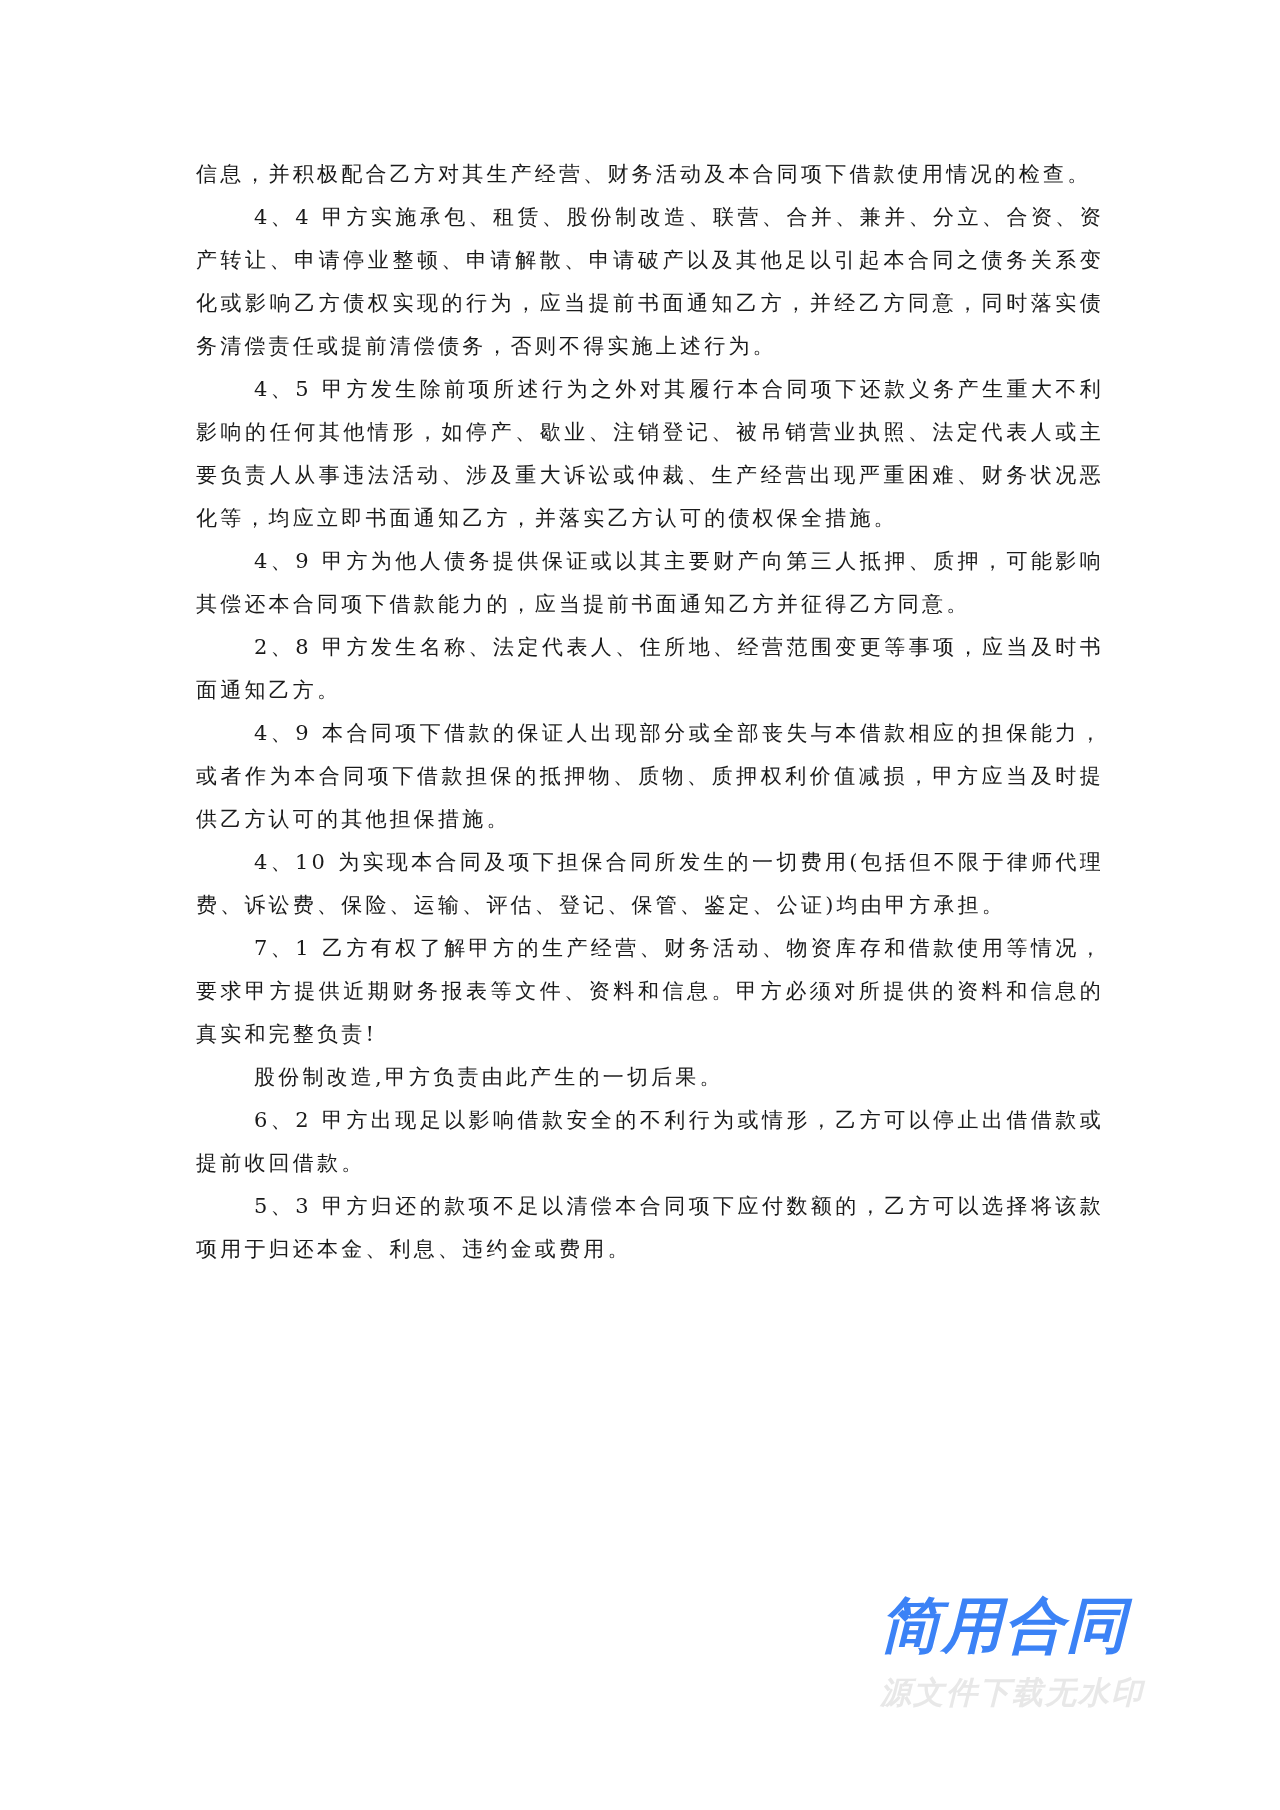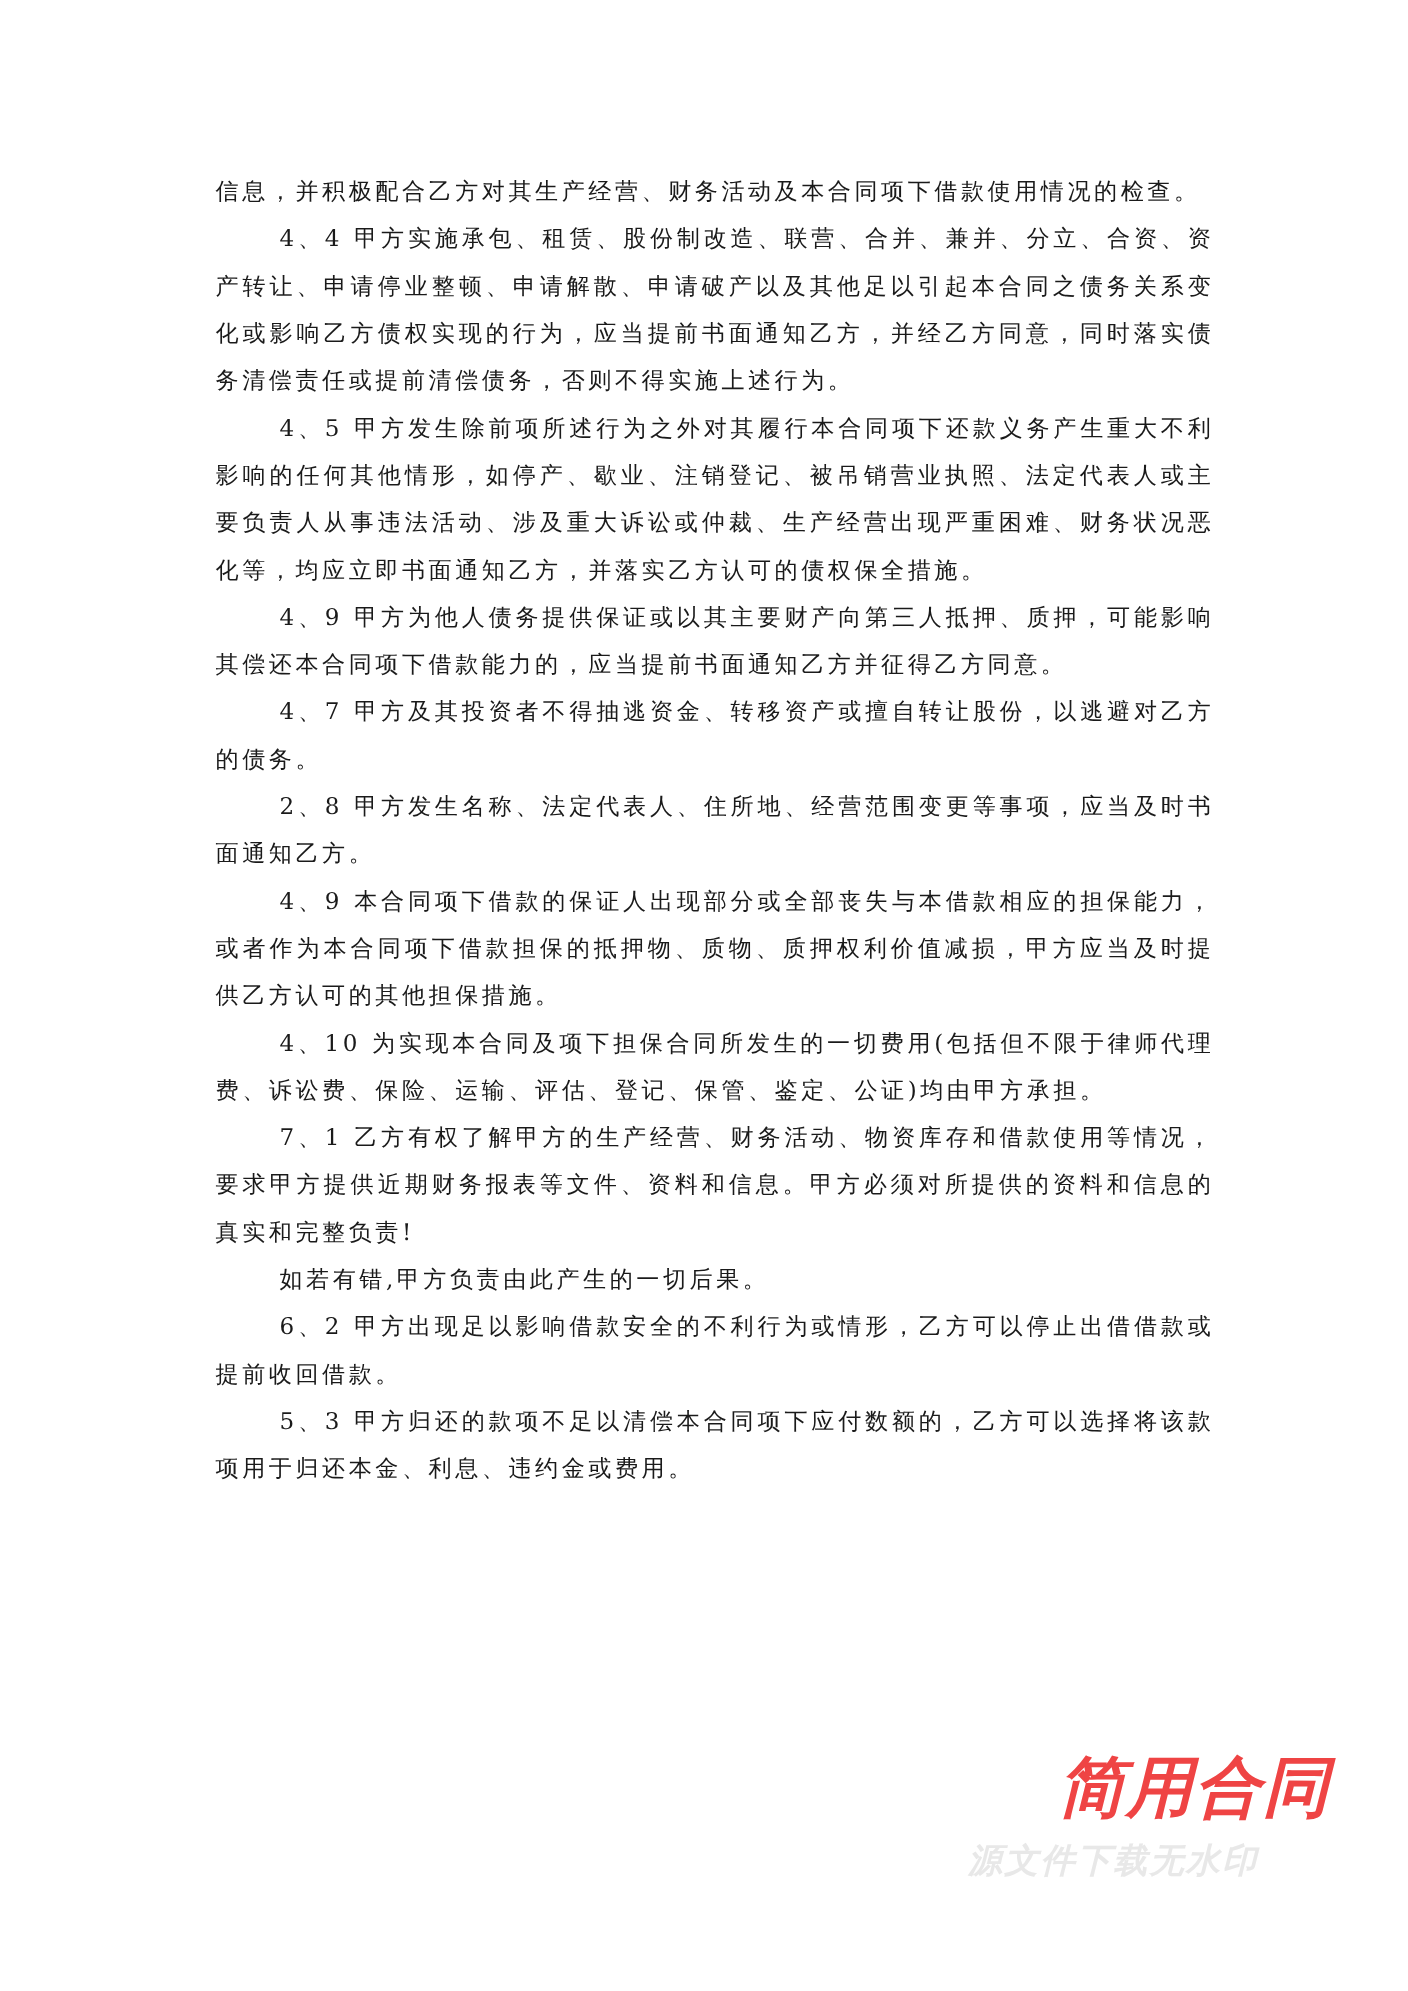--- a/index.html
+++ b/index.html
@@ -40,49 +40,47 @@
       width: 330px;
       pointer-events: none;
       user-select: none;
     }
     .wm-main {
       font-family: "DejaVu Sans", "Liberation Sans", sans-serif;
       font-weight: bold;
       font-style: italic;
       font-size: 60px;
       line-height: 66px;
-      color: #ef4444;
+      color: #3b82f6;
       letter-spacing: 2px;
-      text-align: right;
     }
     .wm-sub {
       font-family: "DejaVu Sans", "Liberation Sans", sans-serif;
       font-weight: bold;
       font-style: italic;
       font-size: 31px;
       line-height: 40px;
       color: #e8e8e8;
       letter-spacing: 2px;
       margin-top: 14px;
     }
   </style>
 </head>
 <body>
 
 <div class="page">
   <p class="para">信息，并积极配合乙方对其生产经营、财务活动及本合同项下借款使用情况的检查。</p>
   <p class="para indent">4、4 甲方实施承包、租赁、股份制改造、联营、合并、兼并、分立、合资、资产转让、申请停业整顿、申请解散、申请破产以及其他足以引起本合同之债务关系变化或影响乙方债权实现的行为，应当提前书面通知乙方，并经乙方同意，同时落实债务清偿责任或提前清偿债务，否则不得实施上述行为。</p>
   <p class="para indent">4、5 甲方发生除前项所述行为之外对其履行本合同项下还款义务产生重大不利影响的任何其他情形，如停产、歇业、注销登记、被吊销营业执照、法定代表人或主要负责人从事违法活动、涉及重大诉讼或仲裁、生产经营出现严重困难、财务状况恶化等，均应立即书面通知乙方，并落实乙方认可的债权保全措施。</p>
   <p class="para indent">4、9 甲方为他人债务提供保证或以其主要财产向第三人抵押、质押，可能影响其偿还本合同项下借款能力的，应当提前书面通知乙方并征得乙方同意。</p>
-  <p class="para indent">4、7 甲方及其投资者不得抽逃资金、转移资产或擅自转让股份，以逃避对乙方的债务。</p>
   <p class="para indent">2、8 甲方发生名称、法定代表人、住所地、经营范围变更等事项，应当及时书面通知乙方。</p>
   <p class="para indent">4、9 本合同项下借款的保证人出现部分或全部丧失与本借款相应的担保能力，或者作为本合同项下借款担保的抵押物、质物、质押权利价值减损，甲方应当及时提供乙方认可的其他担保措施。</p>
   <p class="para indent">4、10 为实现本合同及项下担保合同所发生的一切费用(包括但不限于律师代理费、诉讼费、保险、运输、评估、登记、保管、鉴定、公证)均由甲方承担。</p>
   <p class="para indent">7、1 乙方有权了解甲方的生产经营、财务活动、物资库存和借款使用等情况，要求甲方提供近期财务报表等文件、资料和信息。甲方必须对所提供的资料和信息的真实和完整负责!</p>
-  <p class="para indent">如若有错,甲方负责由此产生的一切后果。</p>
+  <p class="para indent">股份制改造,甲方负责由此产生的一切后果。</p>
   <p class="para indent">6、2 甲方出现足以影响借款安全的不利行为或情形，乙方可以停止出借借款或提前收回借款。</p>
   <p class="para indent">5、3 甲方归还的款项不足以清偿本合同项下应付数额的，乙方可以选择将该款项用于归还本金、利息、违约金或费用。</p>
 </div>
 
 <div class="watermark">
   <div class="wm-main">简用合同</div>
   <div class="wm-sub">源文件下载无水印</div>
 </div>
 
 </body></html>

